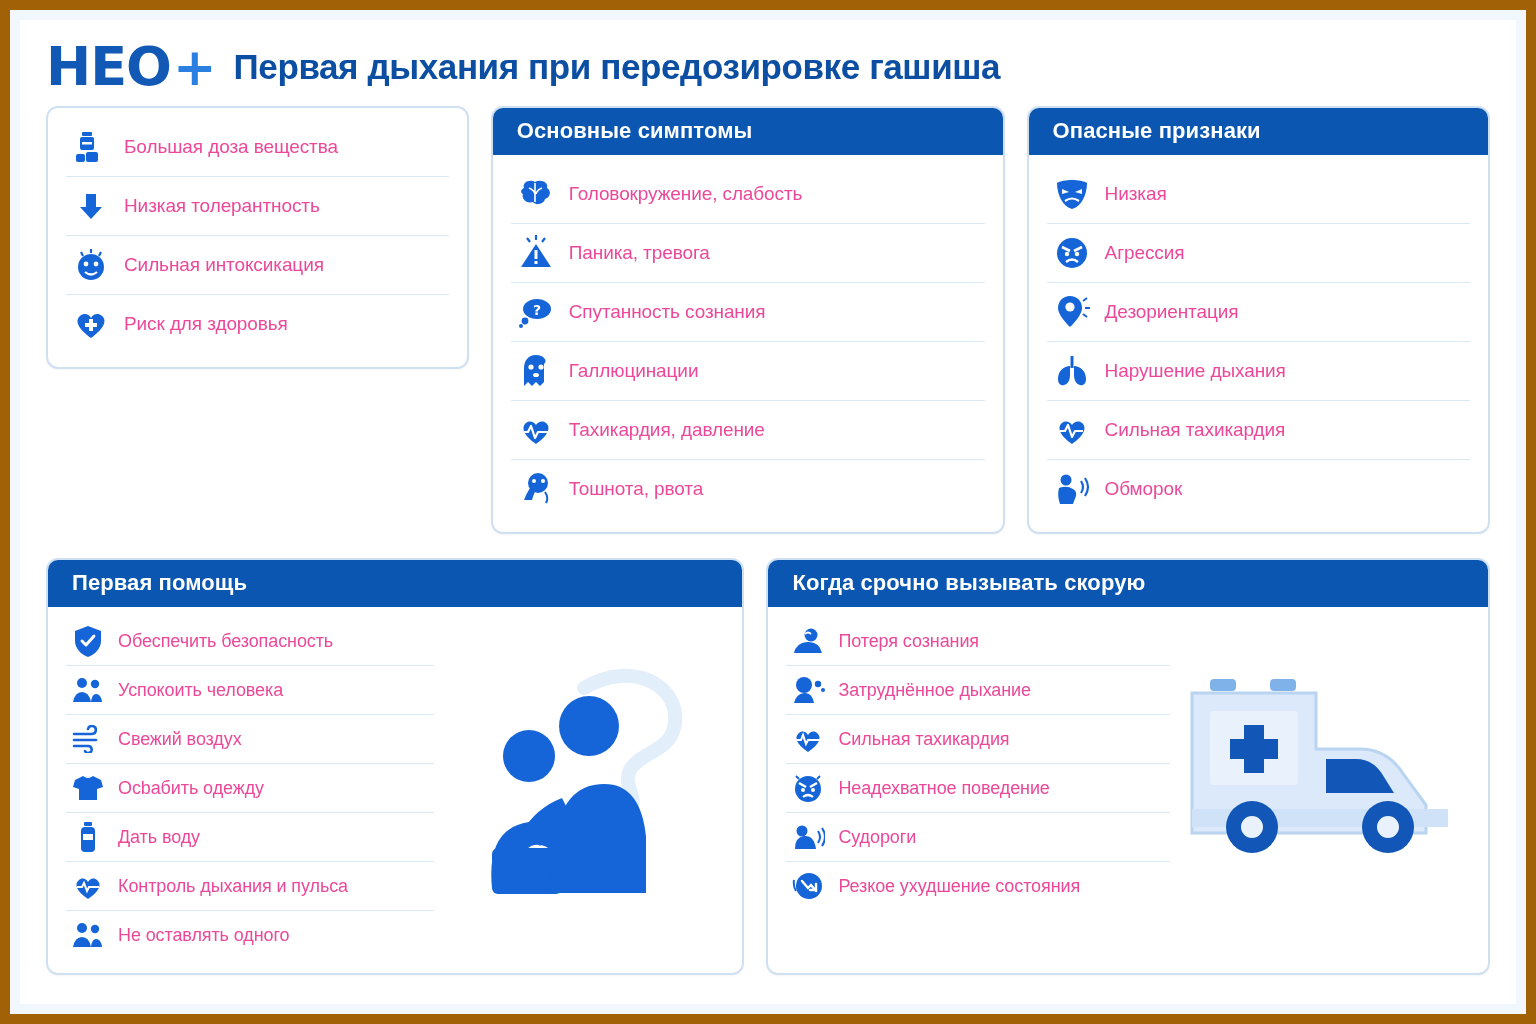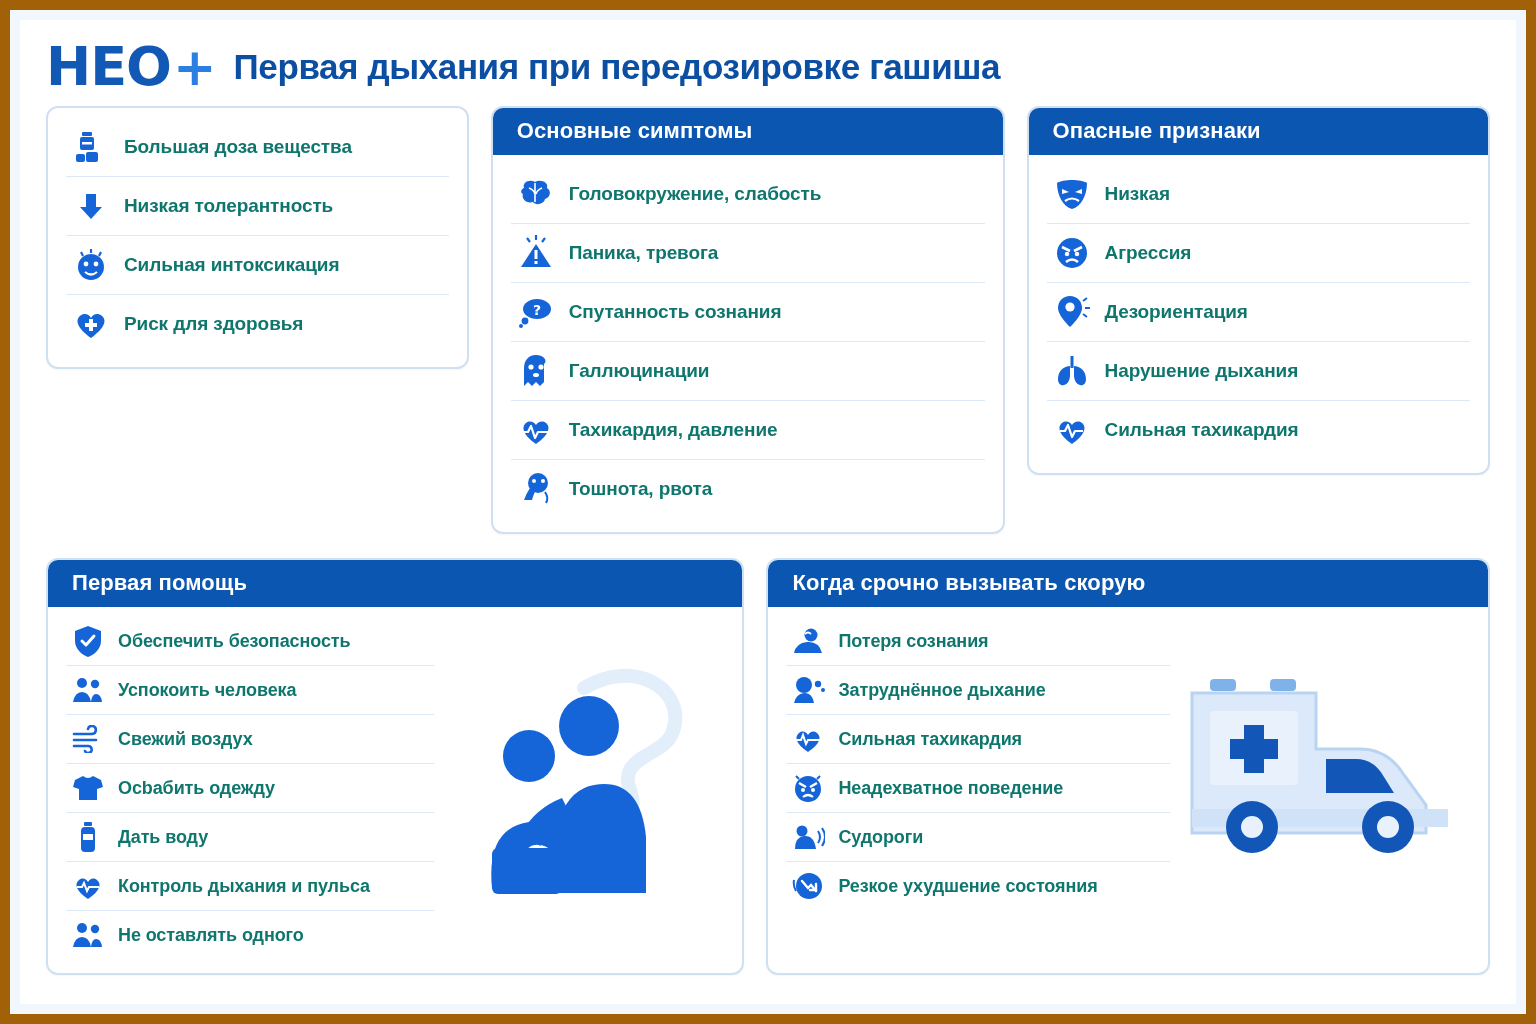--- a/index.html
+++ b/index.html
@@ -88,22 +88,22 @@
   }
   .item:last-child { border-bottom: none; }
   .item .ico {
     flex: 0 0 auto;
     width: 42px; height: 42px;
     display: flex; align-items: center; justify-content: center;
     color: #1565d8;
   }
   .item .lbl {
     font-size: 19px;
-    font-weight: bold;
-    color: #0f766e;
+    font-weight: normal;
+    color: #ec4899;
     letter-spacing: -0.1px;
     text-align: right;
   }
 
   
   .col-when { width: 436px; }
   .col-sym  { width: 530px; }
   .col-dang { width: 478px; }
 
   .col-aid  { width: 720px; position: relative; }
@@ -322,20 +322,30 @@
         <div class="item">
           <span class="ico">
             <svg width="38" height="34" viewBox="0 0 38 34" fill="#1565d8">
               <path d="M19 31 C6 22 4 14 9 10 C13 7 17 9 19 12 C21 9 25 7 29 10 C34 14 32 22 19 31 Z"></path>
               <path d="M7 18 h5 l3 -6 l4 12 l3 -6 h8" stroke="#fff" stroke-width="2.2" fill="none" stroke-linejoin="round"></path>
             </svg>
           </span>
           <span class="lbl">Сильная тахикардия</span>
         </div>
 
+        <div class="item">
+          <span class="ico">
+            <svg width="38" height="36" viewBox="0 0 38 36" fill="#1565d8">
+              <circle cx="13" cy="9" r="5.5"></circle>
+              <path d="M6 17 q8 -3 14 1 q4 2 3 7 l-3 8 h-13 q-3 -9 -1 -16 Z"></path>
+              <path d="M28 10 q4 6 0 12 M32 7 q6 9 0 18" stroke="#1565d8" stroke-width="2.2" fill="none"></path>
+            </svg>
+          </span>
+          <span class="lbl">Обморок</span>
+        </div>
 
       </div>
     </div>
   </div>
 
   <div class="row bottom">
 
     <div class="card col-aid">
       <div class="card-head">Первая помощь</div>
       <div class="card-body aid-body small">

